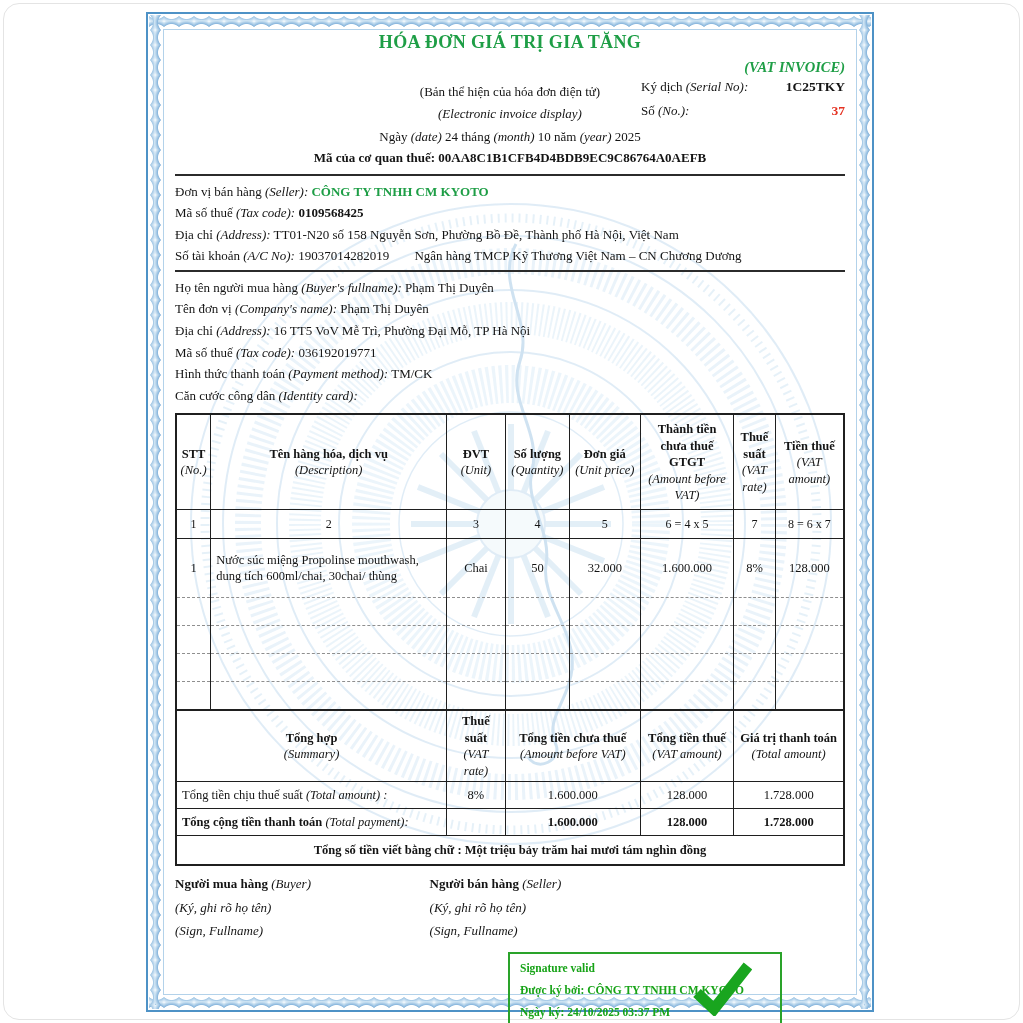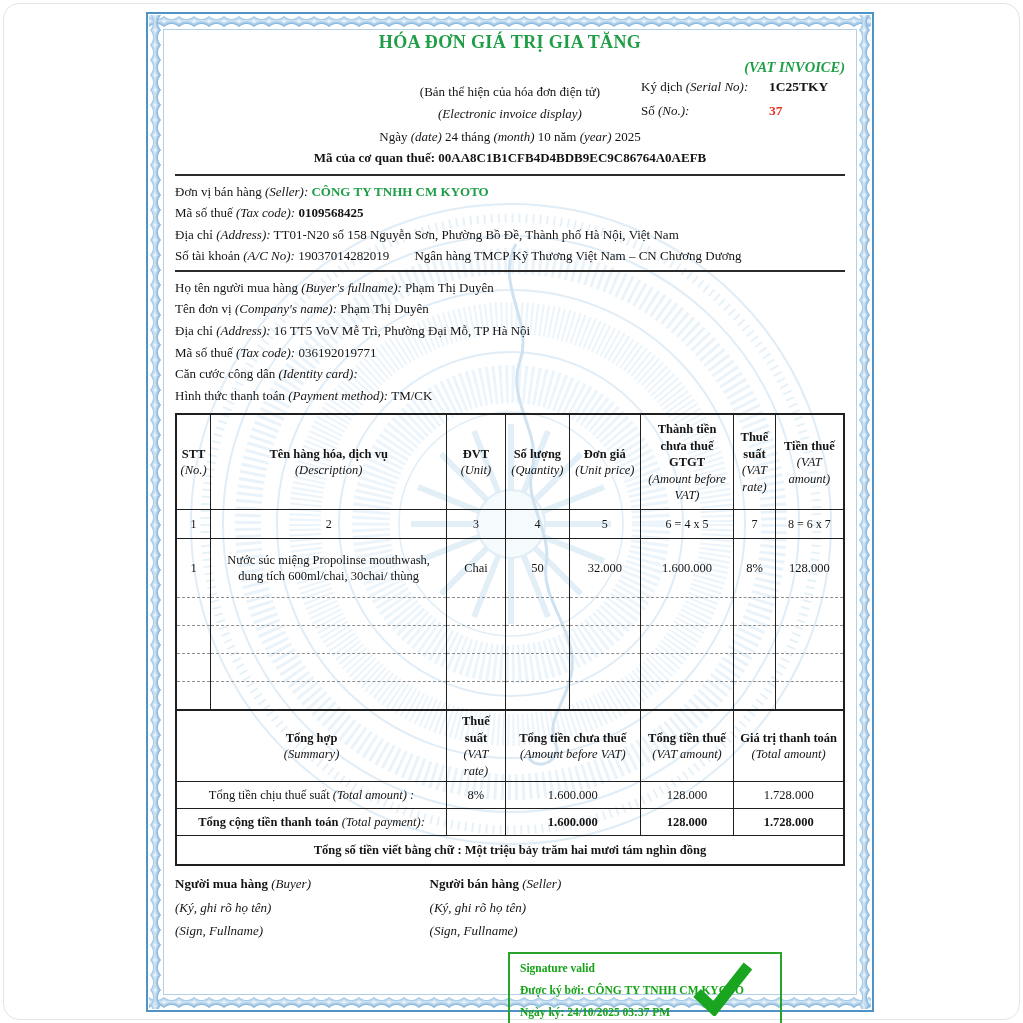--- a/index.html
+++ b/index.html
@@ -50,38 +50,38 @@
   .note-en     { font-style:italic; margin-top:5px; }
   .date-line   { margin-top:6px; }
   .authority   { font-weight:bold; margin-top:4px; margin-bottom:7px; }
   .en          { font-style:italic; font-weight:normal; }
   .green       { color:#1e9e46; font-weight:bold; }
   .red         { color:#e53222; font-weight:bold; }
 
   .serial-block { position:absolute; top:44px; right:0; font-size:13px; }
   .serial-row   { display:flex; line-height:24px; }
   .sr-label     { width:128px; }
-  .sr-val       { width:76px; text-align:left; font-weight:bold; font-size:13.5px; }
+  .sr-val       { width:76px; text-align:right; font-weight:bold; font-size:13.5px; }
 
   .rule { border:none; border-top:2px solid #2b2b2b; margin:3px 0 5px; }
 
   .info p { margin:0; line-height:21.6px; }
   .bank { margin-left:22px; }
 
   
   .inv-table { width:100%; border-collapse:collapse; margin-top:7px; font-size:12.5px; table-layout:fixed; }
   .inv-table th, .inv-table td { border:1px solid #1f1f1f; padding:2px 5px; vertical-align:middle; overflow:hidden; }
   .inv-table { border:2px solid #1f1f1f; }
   .hrow th { font-weight:bold; height:90px; text-align:center; padding:2px 3px; }
   .hrow .en { display:block; font-weight:normal; }
   .numrow td { height:24px; text-align:center; font-size:12px; }
   .itemrow td { height:54px; border-bottom:1px dashed #8f8f8f; }
   .erow td { height:23px; border-top:none; border-bottom:1px dashed #8f8f8f; }
   .erow.last td { border-bottom:none; }
-  .c { text-align:center; } .r { text-align:center; } .l { text-align:center; }
+  .c { text-align:center; } .r { text-align:center; } .l { text-align:left; }
   .srow-head td { height:58px; text-align:center; font-weight:bold; border-top:2px solid #1f1f1f; padding:2px 4px; }
   .srow-head .en { display:block; font-weight:normal; }
   .srow td { height:22px; }
   .srow2 td { font-weight:bold; }
   .words td { height:24px; font-weight:bold; text-align:center; }
 
   
   .sig-flex { display:flex; margin-top:9px; }
   .sig-col { text-align:left; }
   .sig-col.buyerc { width:38%; }
@@ -213,28 +213,28 @@
         <span>Địa chỉ</span>
         <i class="en">(Address):</i>
         <span>16 TT5 VoV Mễ Trì, Phường Đại Mỗ, TP Hà Nội</span>
       </p>
       <p>
         <span>Mã số thuế</span>
         <i class="en">(Tax code):</i>
         <span>036192019771</span>
       </p>
       <p>
+        <span>Hình thức thanh toán</span>
+        <i class="en">(Payment method):</i>
+        <span>TM/CK</span>
+      </p>
+      <p>
         <span>Căn cước công dân</span>
         <i class="en">(Identity card):</i>
         <span></span>
-      </p>
-      <p>
-        <span>Hình thức thanh toán</span>
-        <i class="en">(Payment method):</i>
-        <span>TM/CK</span>
       </p>
     </div>
 
     <table class="inv-table">
       <colgroup>
         <col style="width:5.2%">
           <col style="width:35.3%">
           <col style="width:8.8%">
           <col style="width:9.6%">
         <col style="width:10.6%">

